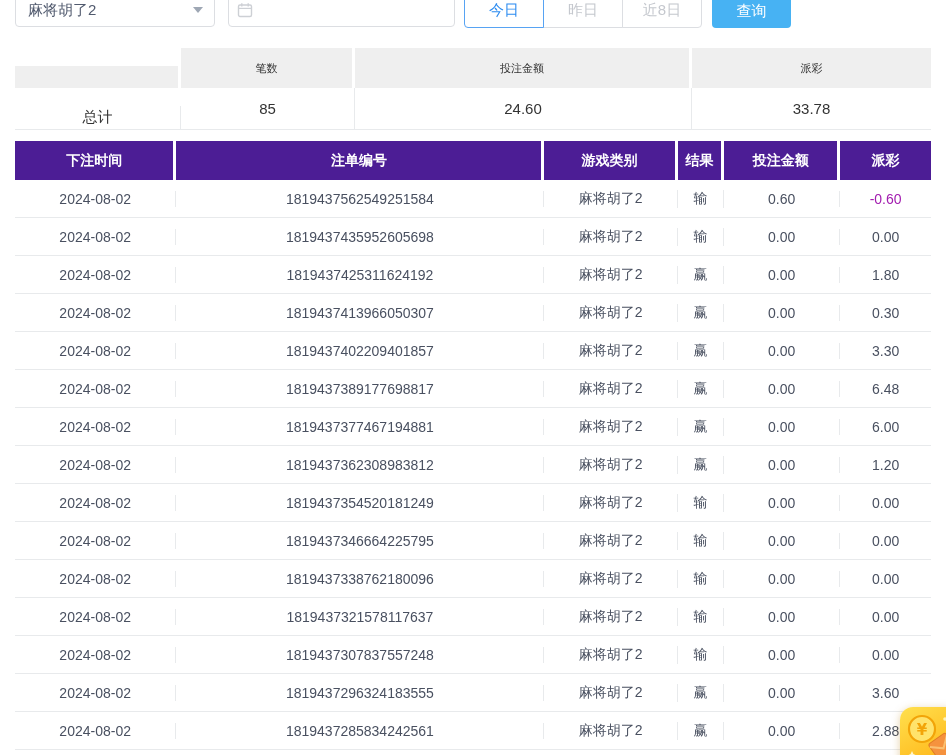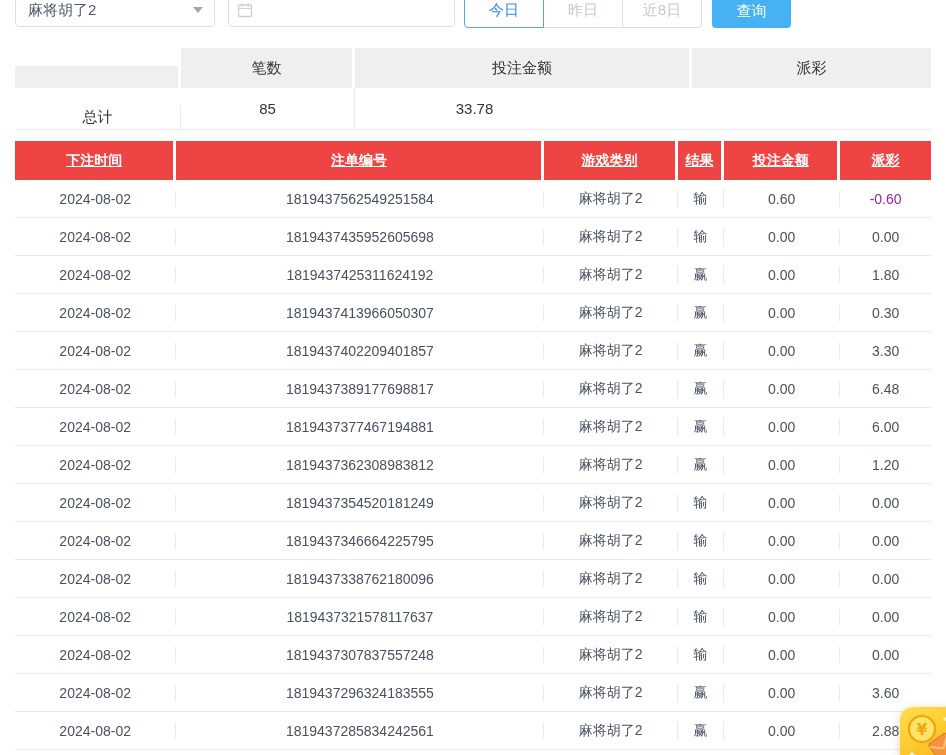--- a/index.html
+++ b/index.html
@@ -45,39 +45,39 @@
   .search-btn{
     position:absolute;left:712px;top:-6px;width:79px;height:34px;
     background:#47b2f3;border:none;border-radius:4px;color:#fff;
     font-size:15px;cursor:pointer;font-family:inherit;
   }
 
   
   .summary{position:absolute;left:15px;top:48px;width:916px;}
   .sum-header{display:flex;height:40px;}
   .sum-header .cell{
-    background:#efefef;color:#333;font-size:15px;
+    background:#efefef;color:#333;font-size:11px;
     display:flex;align-items:center;justify-content:center;
     box-sizing:border-box;
   }
   .sum-header .cell:not(:last-child){border-right:3px solid #fff;}
   .sum-row{display:flex;height:41px;background:#fff;border-bottom:1px solid #e8eaec;}
   .sum-row .cell{
     color:#333;font-size:15px;display:flex;align-items:center;justify-content:center;
     box-sizing:border-box;
   }
   .sum-row .cell:not(:last-child){border-right:1px solid #e8eaec;}
   .s0{width:166px;margin-top:18px;}.s1{width:174px;}.s2{width:337px;}.s3{width:239px;}
 
   
   .grid{position:absolute;left:15px;top:141px;width:916px;}
   .grid-header{display:flex;height:39px;}
   .grid-header .th{
-    background:#ef4444;color:#fff;font-size:14px;font-weight:bold;
-    display:flex;align-items:center;justify-content:center;box-sizing:border-box;text-decoration:underline;
+    background:#4c1d95;color:#fff;font-size:14px;font-weight:bold;
+    display:flex;align-items:center;justify-content:center;box-sizing:border-box;
   }
   .grid-header .th:not(:last-child){border-right:3px solid #fff;}
   .tr{display:flex;height:38px;background:#fff;border-bottom:1px solid #e8eaec;box-sizing:border-box;align-items:center;}
   .td{
     font-size:14px;color:#495060;display:flex;align-items:center;justify-content:center;
     box-sizing:border-box;overflow:hidden;white-space:nowrap;
   }
   .td:not(:last-child){border-right:1px solid #e8eaec;}
   .td.neg{color:#a21caf;}
   .c0{width:167px;}.c1{width:381px;}.c2{width:138px;}.c3{width:48px;}.c4{width:120px;}.c5{width:94px;}
@@ -124,20 +124,21 @@
   <div class="summary">
     <div class="sum-header">
       <div class="cell s0"></div>
       <div class="cell s1">笔数</div>
       <div class="cell s2">投注金额</div>
       <div class="cell s3">派彩</div>
     </div>
     <div class="sum-row">
       <div class="cell s0">总计</div>
       <div class="cell s1">85</div>
+      <div class="cell s2">24.60</div>
       <div class="cell s3">33.78</div>
     </div>
   </div>
 
   <div class="grid">
     <div class="grid-header">
       <div class="th c0">下注时间</div>
       <div class="th c1">注单编号</div>
       <div class="th c2">游戏类别</div>
       <div class="th c3">结果</div>

